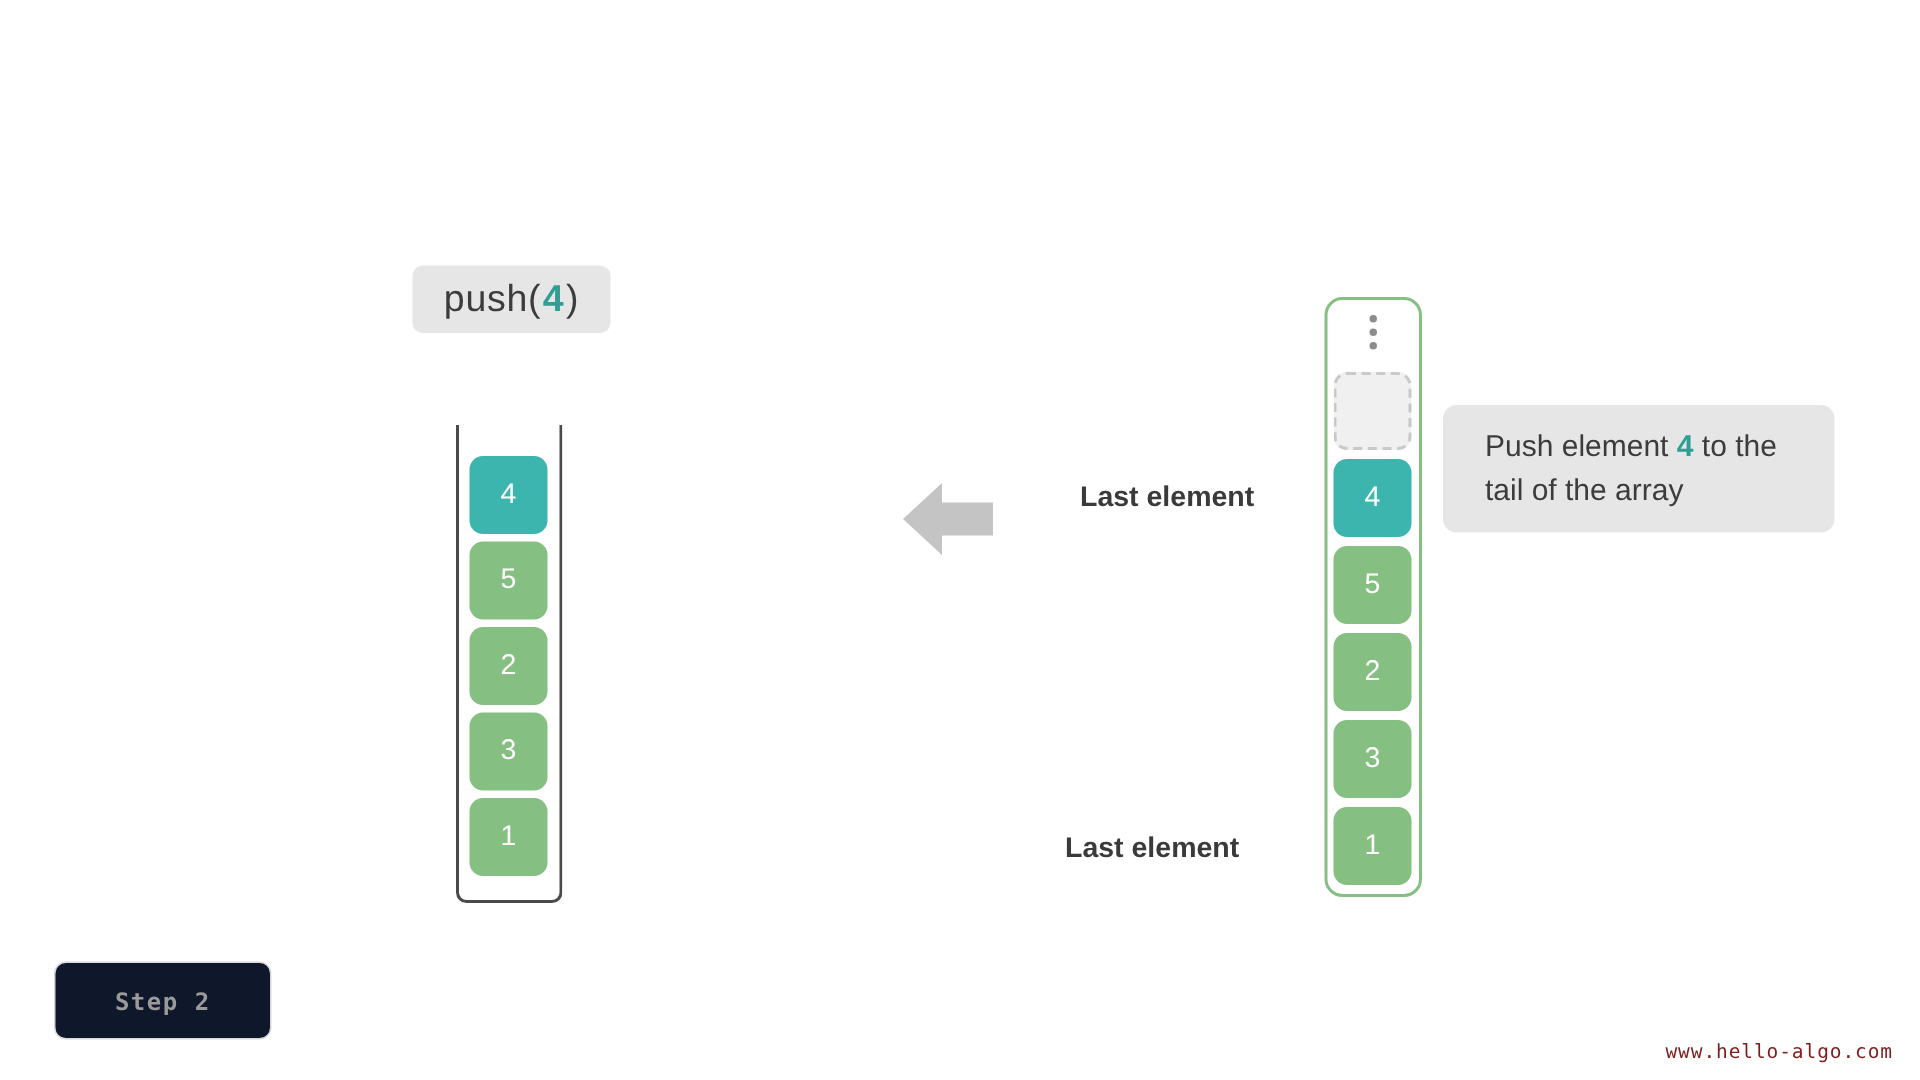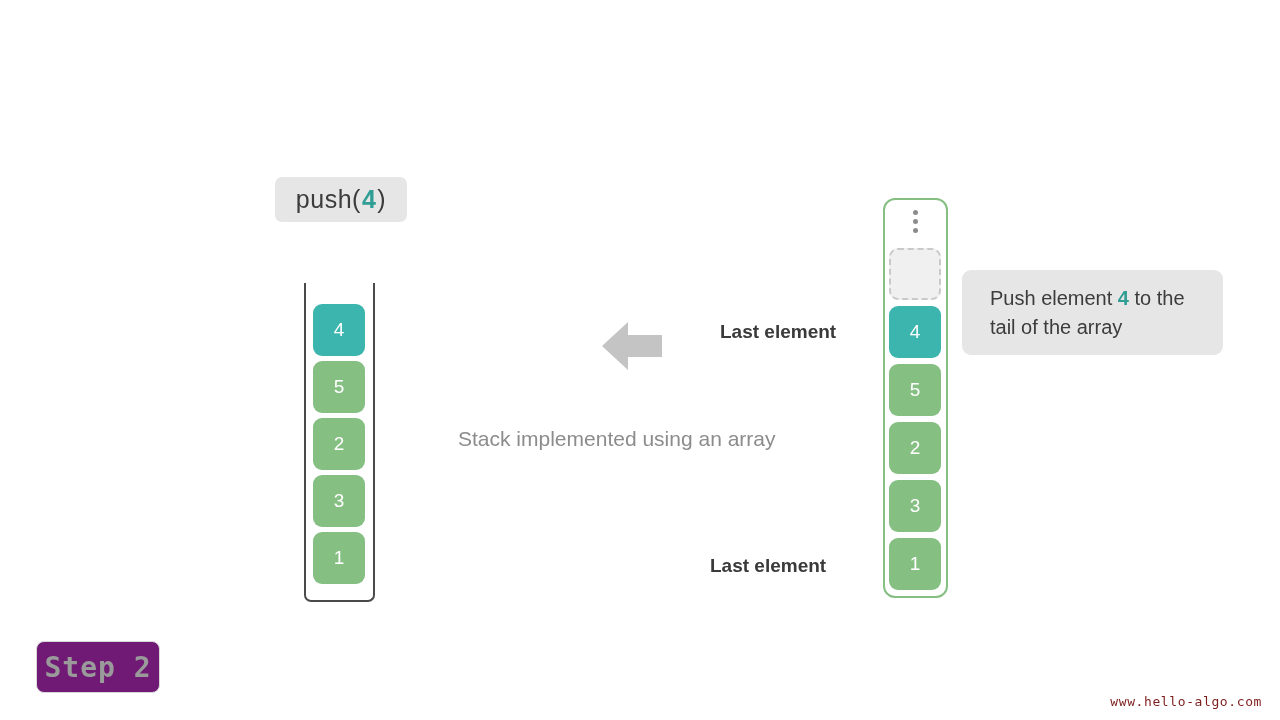--- a/index.html
+++ b/index.html
@@ -174,30 +174,30 @@
     font-size: 21px;
     color: #8c8c8c;
     white-space: nowrap;
   }
 
   
   .step-badge {
     position: absolute;
     left: 36px;
     top: 641px;
-    width: 124px;
+    width: 145px;
     height: 52px;
     border: 1px solid #d8d8d8;
     border-radius: 8px;
-    background: #701a75;
+    background: #0f172a;
     display: flex;
     align-items: center;
     justify-content: center;
     font-family: "DejaVu Sans Mono", monospace;
-    font-size: 28px;
+    font-size: 16px;
     font-weight: bold;
     color: #9a9a9a;
     letter-spacing: 1px;
     box-sizing: border-box;
   }
 
   
   .watermark {
     position: absolute;
     right: 18px;
@@ -239,21 +239,20 @@
         </div>
     </div>
   </div>
 
   <svg class="arrow-left" viewBox="0 0 60 56">
     <polygon points="0,28 26,4 26,17 60,17 60,39 26,39 26,52" fill="#c4c4c4"></polygon>
   </svg>
 
   <div class="label-bold label-last">Last element</div>
   <div class="label-bold label-first">Last element</div>
-  <div class="caption">Stack implemented using an array</div>
 
   <div class="array-wrap">
     <div class="array-frame"></div>
     <div class="vdots">
       <i></i>
       <i></i>
       <i></i>
     </div>
     <div class="array-cells">
       <div class="cell empty">

